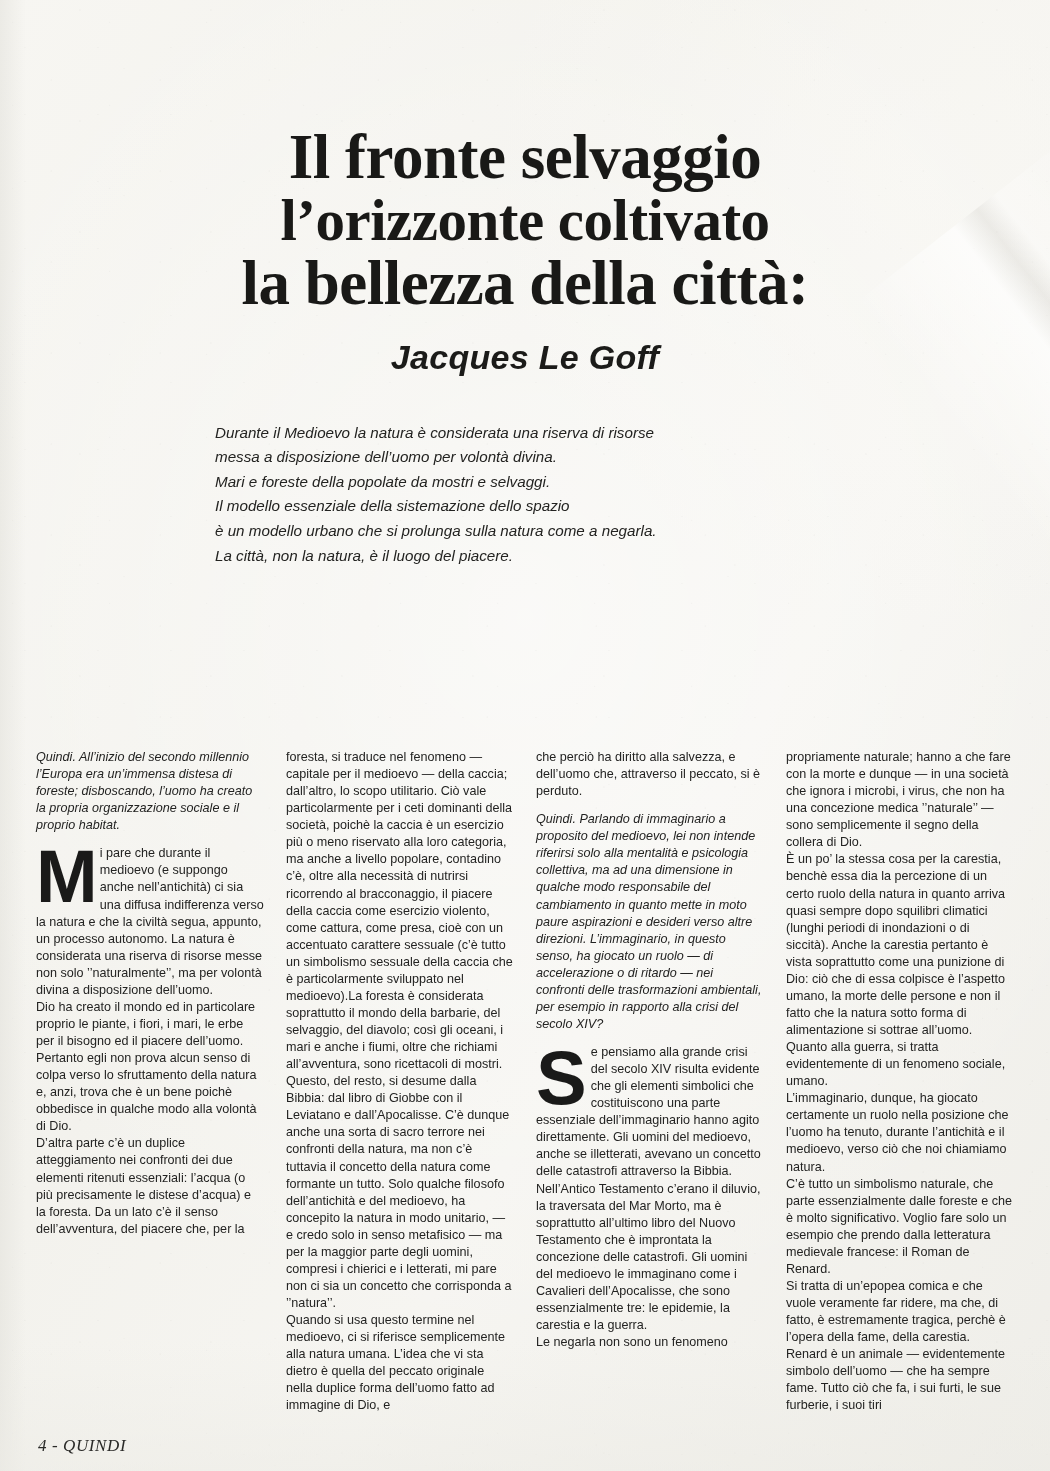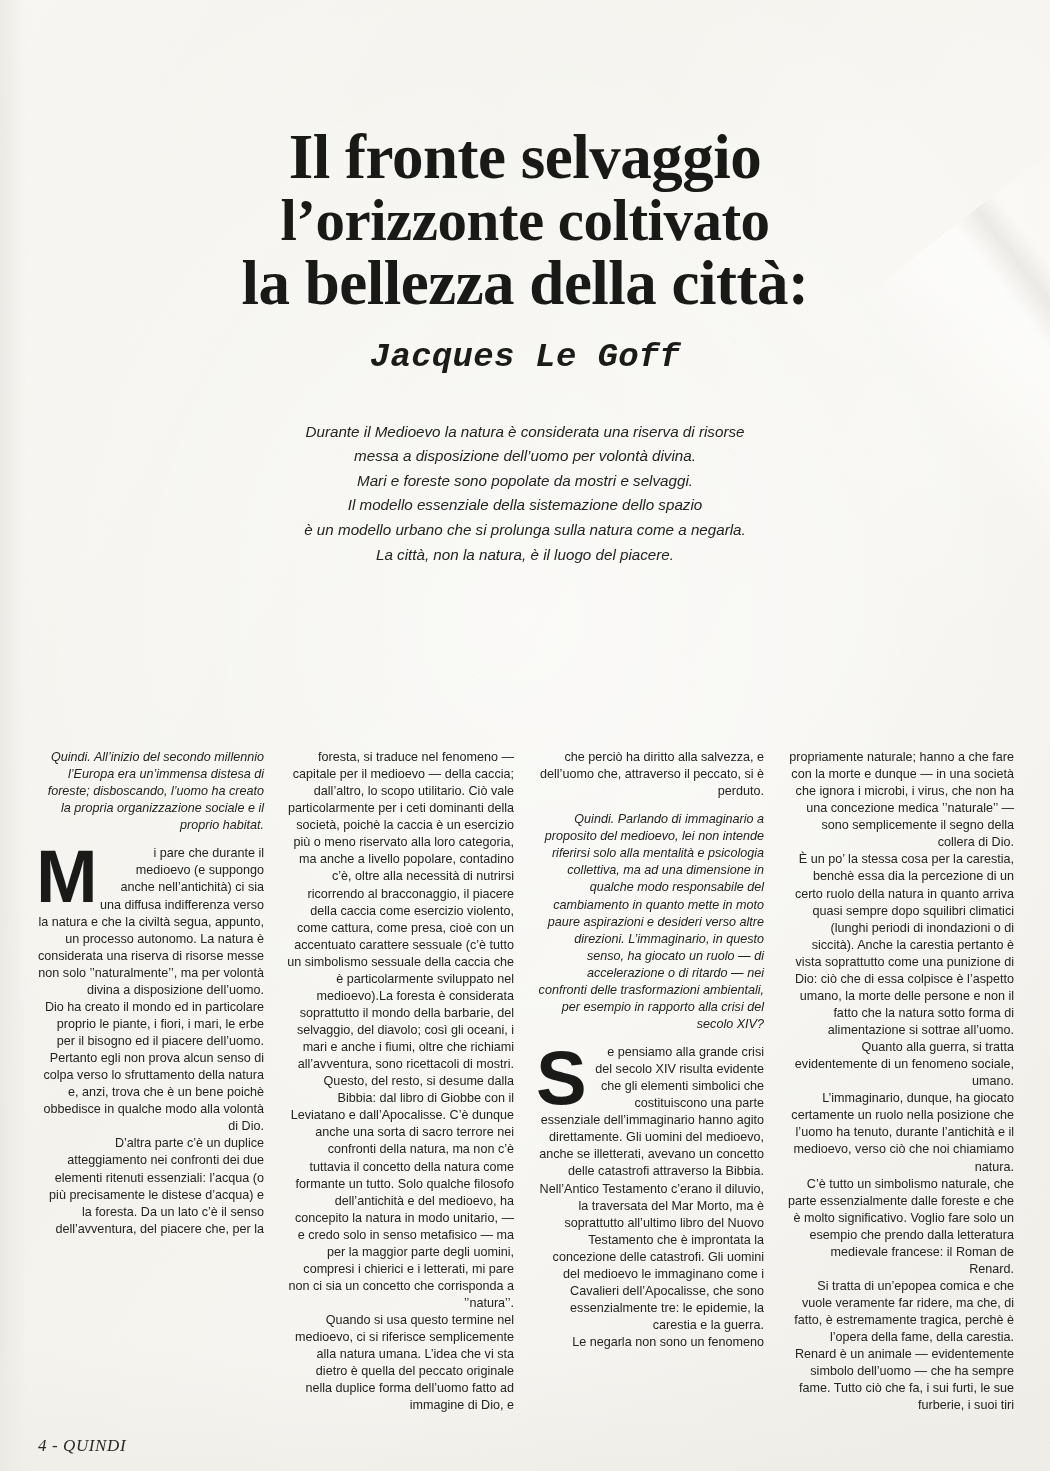--- a/index.html
+++ b/index.html
@@ -105,32 +105,31 @@
     white-space: nowrap;
   }
   .hl-1 { font-size: 63px; }
   .hl-2 { font-size: 59px; }
   .hl-3 { font-size: 63px; text-align: center; }
   .hl-4 { font-size: 63px; }
 
   .byline {
     margin: 22px 0 0 0;
     text-align: center;
-    font-family: Liberation Mono, monospace;
+    font-family: Liberation Sans, sans-serif;
     font-style: italic;
     font-weight: 700;
     font-size: 34px;
     letter-spacing: 0.3px;
     color: #1b1b19;
   }
 
   .standfirst {
     margin: 44px auto 0 auto;
     width: 620px;
-    text-align: center;
     font-family: "Liberation Sans", sans-serif;
     font-style: italic;
     font-size: 15.2px;
     line-height: 1.62;
     color: #232321;
   }
   .standfirst .sf-line { display: block; white-space: nowrap; }
 
   
   .columns {
@@ -140,21 +139,21 @@
     right: 32px;
     display: flex;
     gap: 22px;
   }
   .col {
     width: 228px;
     font-family: "Liberation Sans", sans-serif;
     font-size: 12.6px;
     line-height: 1.355;
     color: #232322;
-    text-align: right;
+    text-align: left;
   }
   .col p {
     margin: 0;
   }
   .col p + p {
     margin-top: 0px;
   }
   .q-italic {
     font-style: italic;
   }
@@ -212,21 +211,21 @@
       <span class="hl-line hl-1">Il fronte selvaggio</span>
       <span class="hl-line hl-2">l’orizzonte coltivato</span>
       <span class="hl-line hl-3">la bellezza della città:</span>
     </h1>
 
     <div class="byline">Jacques Le Goff</div>
 
     <div class="standfirst">
       <span class="sf-line">Durante il Medioevo la natura è considerata una riserva di risorse</span>
       <span class="sf-line">messa a disposizione dell’uomo per volontà divina.</span>
-      <span class="sf-line">Mari e foreste sono popolate da mostri e selvaggi.</span>
+      <span class="sf-line">Mari e foreste della popolate da mostri e selvaggi.</span>
       <span class="sf-line">Il modello essenziale della sistemazione dello spazio</span>
       <span class="sf-line">è un modello urbano che si prolunga sulla natura come a negarla.</span>
       <span class="sf-line">La città, non la natura, è il luogo del piacere.</span>
     </div>
 
     <div class="columns">
 
       <div class="col">
         <p class="q-italic">Quindi. All’inizio del secondo millennio l’Europa era un’immensa distesa di foreste; disboscando, l’uomo ha creato la propria organizzazione sociale e il proprio habitat.</p>
         <p class="dropcap-para gap-before">

